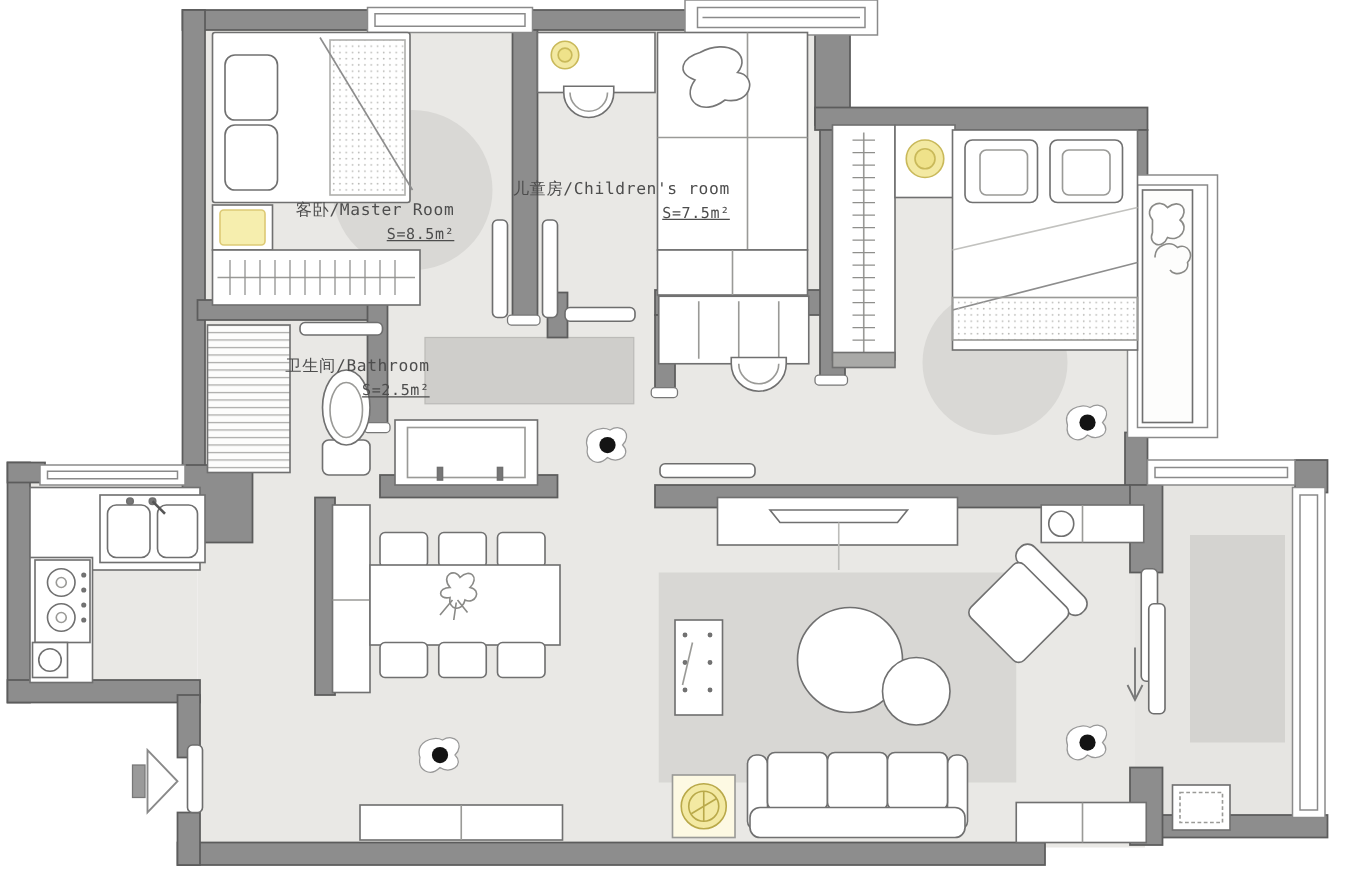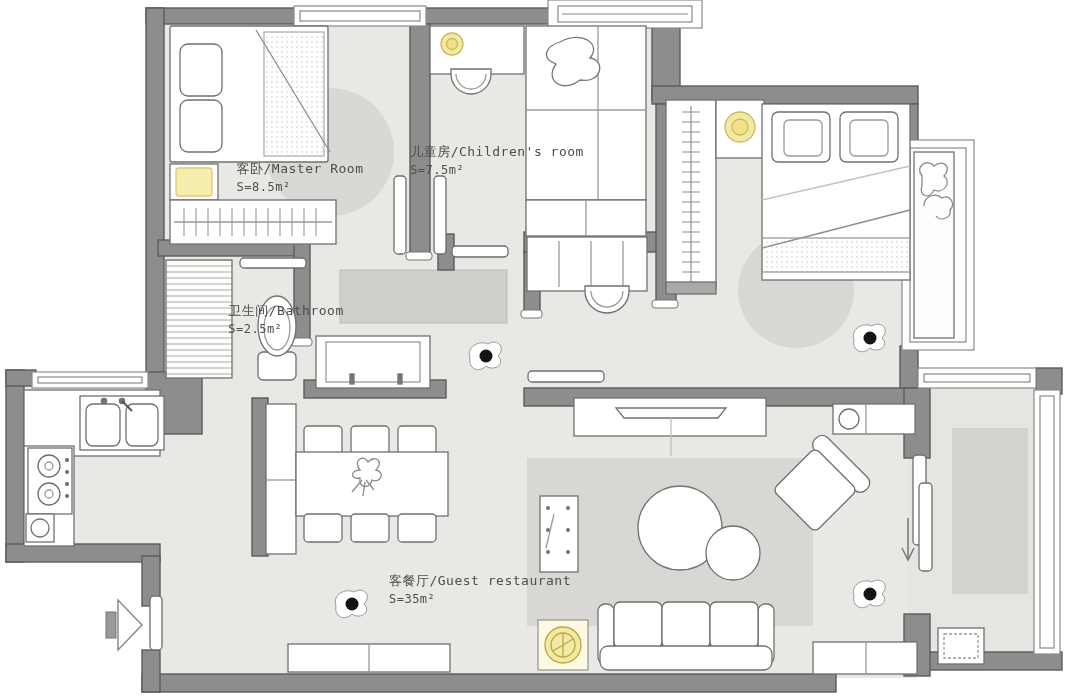--- a/index.html
+++ b/index.html
@@ -1,21 +1,21 @@
 <!DOCTYPE html>
 <html><head>
 <meta charset="utf-8">
 <style>
   html,body{margin:0;padding:0;background:#fff;}
   .plan{position:relative;width:1080px;height:699px;background:#ffffff;overflow:hidden;
         font-family:"DejaVu Sans Mono","Liberation Mono",monospace;}
   .plan svg{position:absolute;left:0;top:0;}
-  .room-label{position:absolute;transform:translateX(-50%);text-align:left;
+  .room-label{position:absolute;transform:translateX(-50%);text-align:right;
         color:#4d4d4d;font-size:13px;line-height:1.45;white-space:nowrap;letter-spacing:0.5px;}
-  .room-label .area{font-size:12px;}
+  .room-label .area{font-size:12px;text-decoration:underline;}
 </style>
 </head>
 <body>
 
 <div class="plan">
 <svg width="1080" height="699" viewBox="0 0 1080 699">
   <defs>
     <pattern id="dots" width="5" height="5" patternUnits="userSpaceOnUse">
       <circle cx="2" cy="2" r="0.7" fill="#b9b9b6"></circle>
     </pattern>
@@ -332,21 +332,17 @@
 </svg>
 
   <div class="room-label" style="left:300px;top:160px;">
     <div>客卧/Master Room</div>
     <div class="area">S=8.5m²</div>
   </div>
   <div class="room-label" style="left:497px;top:143px;">
     <div>儿童房/Children's room</div>
     <div class="area">S=7.5m²</div>
   </div>
-  <div class="room-label" style="left:286px;top:302px;">
+  <div class="room-label" style="left:286px;top:285px;">
     <div>卫生间/Bathroom</div>
     <div class="area">S=2.5m²</div>
   </div>
-  <div class="room-label" style="left:480px;top:572px;">
-    <div>客餐厅/Guest restaurant</div>
-    <div class="area">S=35m²</div>
-  </div>
 </div>
 
 </body></html>

